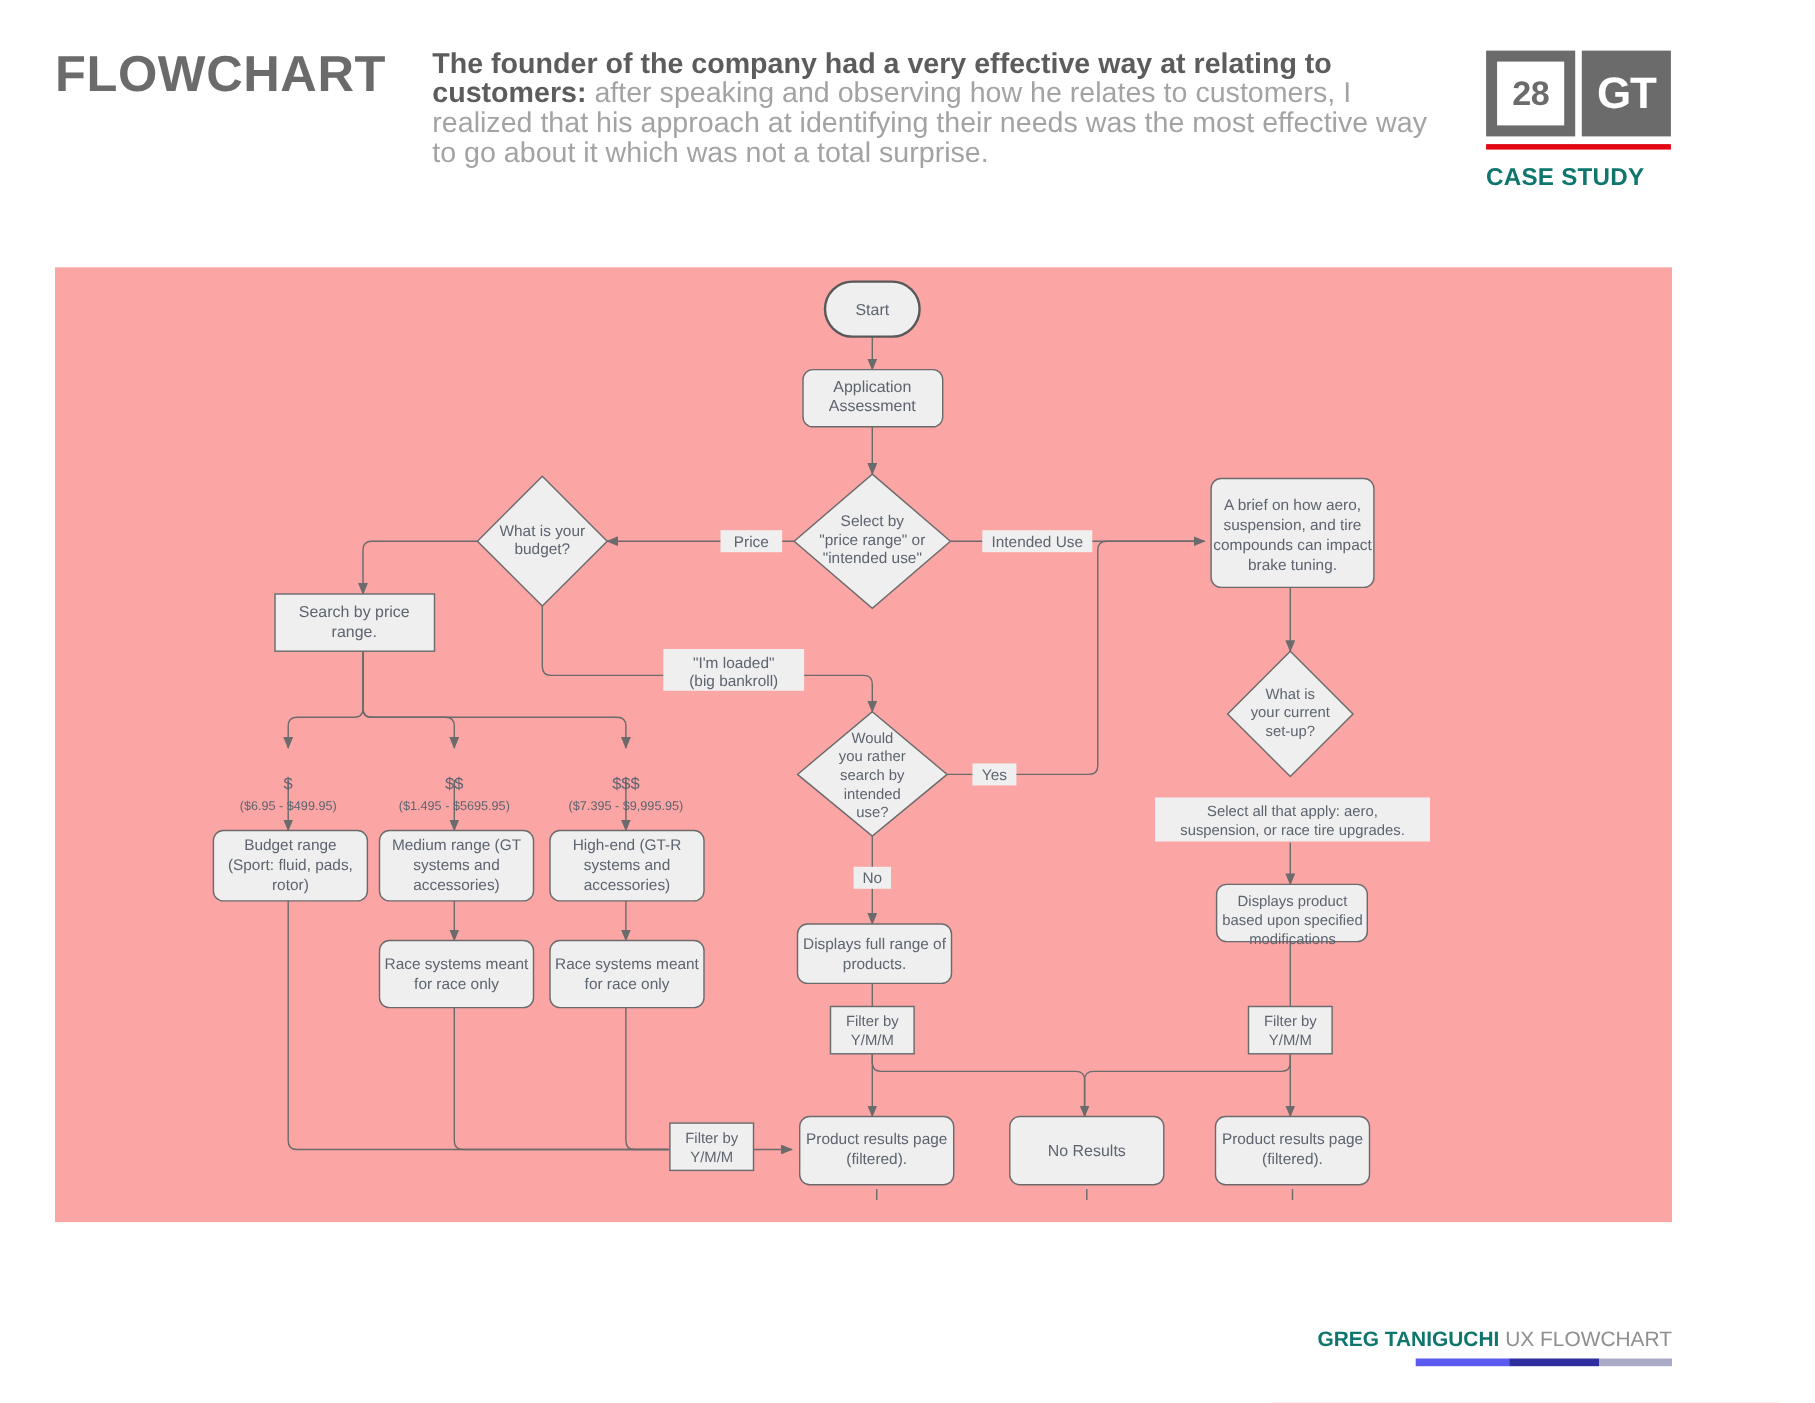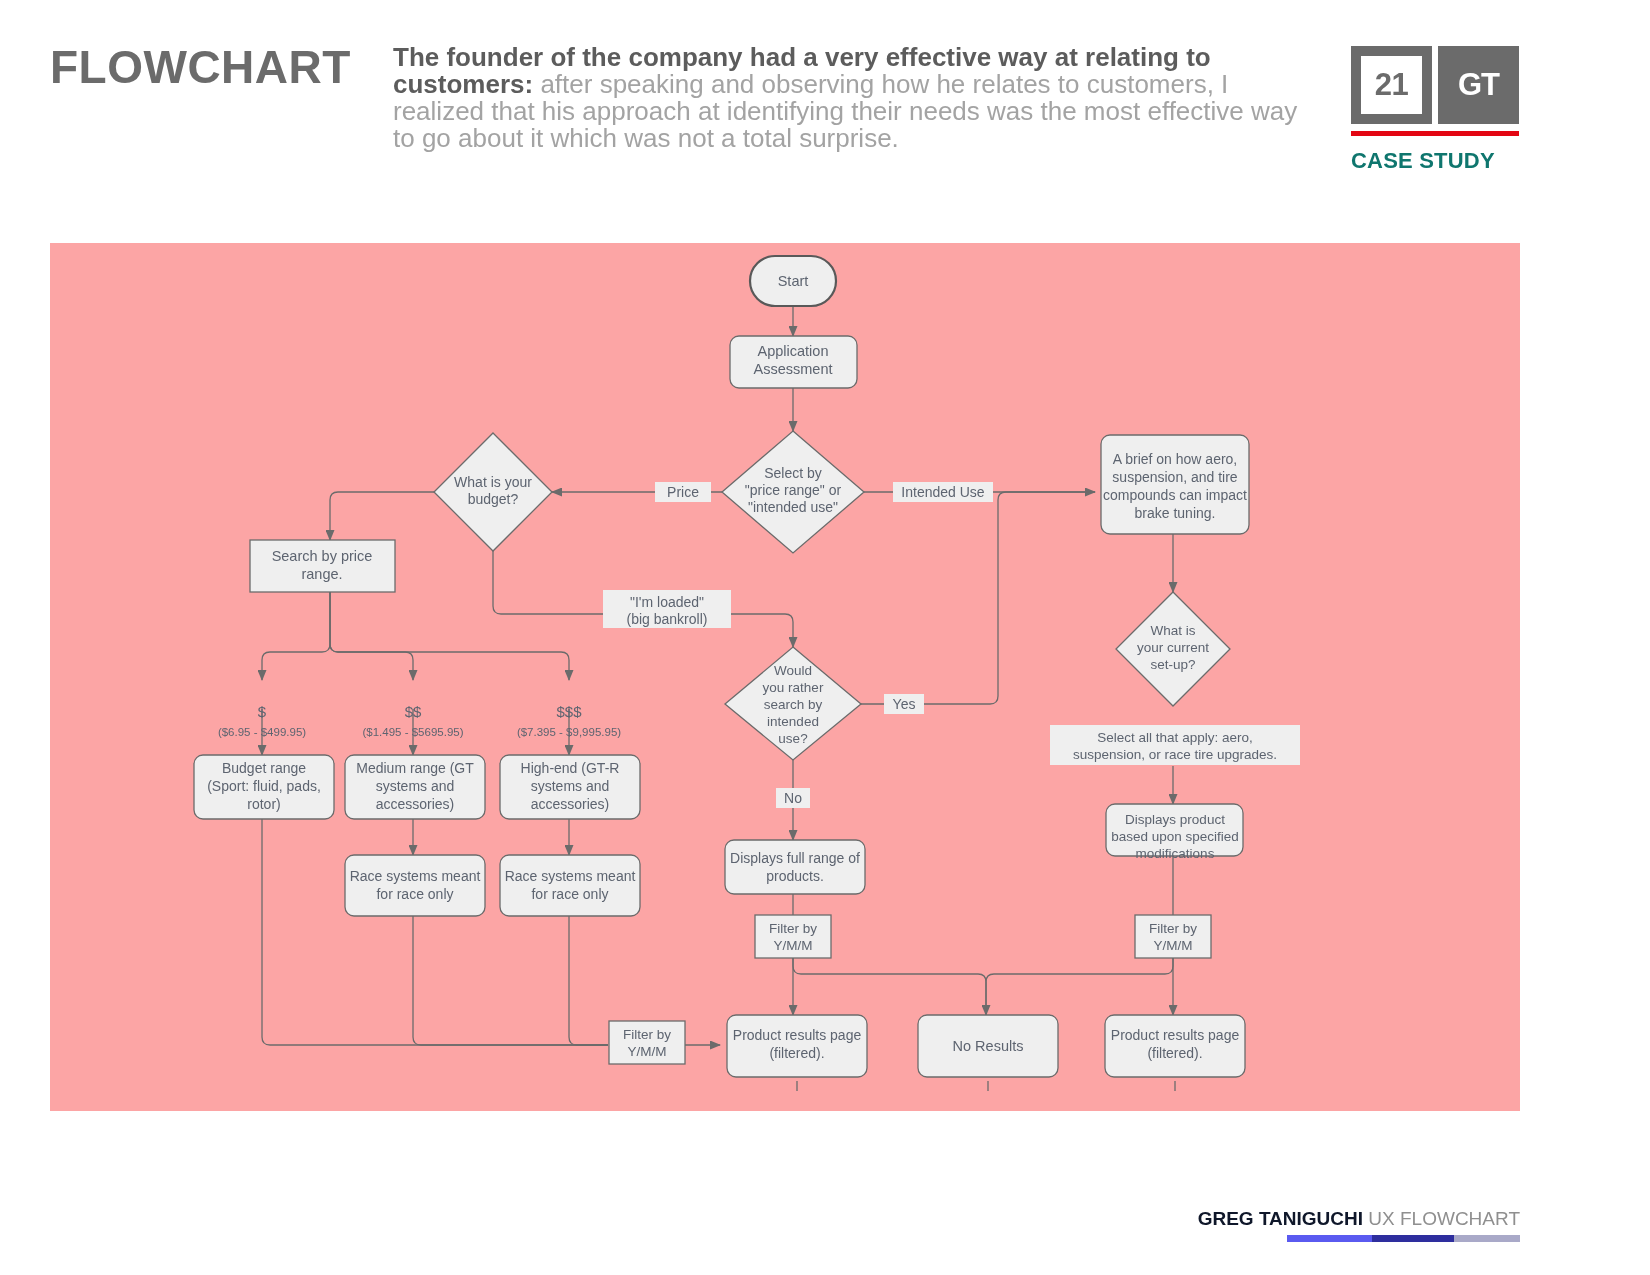--- a/index.html
+++ b/index.html
@@ -30,61 +30,61 @@
   .logo-tile {
     width: 81px; height: 78px; background: #6b6b6b;
     display: flex; align-items: center; justify-content: center;
   }
   .logo-inner-white {
     width: 61px; height: 58px; background: #ffffff;
     display: flex; align-items: center; justify-content: center;
     font-size: 31px; font-weight: bold; color: #6b6b6b; letter-spacing: -0.5px;
   }
   .logo-gt {
-    font-size: 31px; font-weight: bold; color: #ffffff; letter-spacing: -1px;
+    font-size: 40px; font-weight: bold; color: #ffffff; letter-spacing: -1px;
   }
   #logo-rule { width: 168px; height: 5px; background: #e30613; margin-top: 7px; }
   #case-study {
     margin-top: 12px; font-size: 22px; font-weight: bold;
     color: #0f766e; letter-spacing: 0.2px;
   }
 
   
   #canvas {
     position: absolute; left: 50px; top: 243px;
     width: 1470px; height: 868px; background: #efefef;
   }
   #flow-svg { position: absolute; left: 0; top: 0; }
 
   
   #footer { position: absolute; left: 0; top: 1140px; width: 1650px; height: 135px; }
   #footer-name {
     position: absolute; right: 130px; top: 68px;
     font-size: 19px; color: #8f8f8f; white-space: nowrap;
   }
-  #footer-name b { color: #0f172a; font-weight: bold; }
+  #footer-name b { color: #0f766e; font-weight: bold; }
   #footer-bars { position: absolute; right: 130px; top: 95px; display: flex; }
   .fbar { height: 7px; }
 </style>
 </head>
 <body>
 
 <div id="page">
 
   <div id="header">
     <div id="page-title">FLOWCHART</div>
 
     <div id="intro">
       <span class="lead">The founder of the company had a very effective way at relating to customers:</span><span> after speaking and observing how he relates to customers, I realized that his approach at identifying their needs was the most effective way to go about it which was not a total surprise.</span>
     </div>
 
     <div id="logo">
       <div class="logo-row">
         <div class="logo-tile">
-          <div class="logo-inner-white">21</div>
+          <div class="logo-inner-white">28</div>
         </div>
         <div class="logo-tile">
           <div class="logo-gt">GT</div>
         </div>
       </div>
       <div id="logo-rule" style="background: rgb(227, 6, 19);"></div>
       <div id="case-study">CASE STUDY</div>
     </div>
   </div>
 

